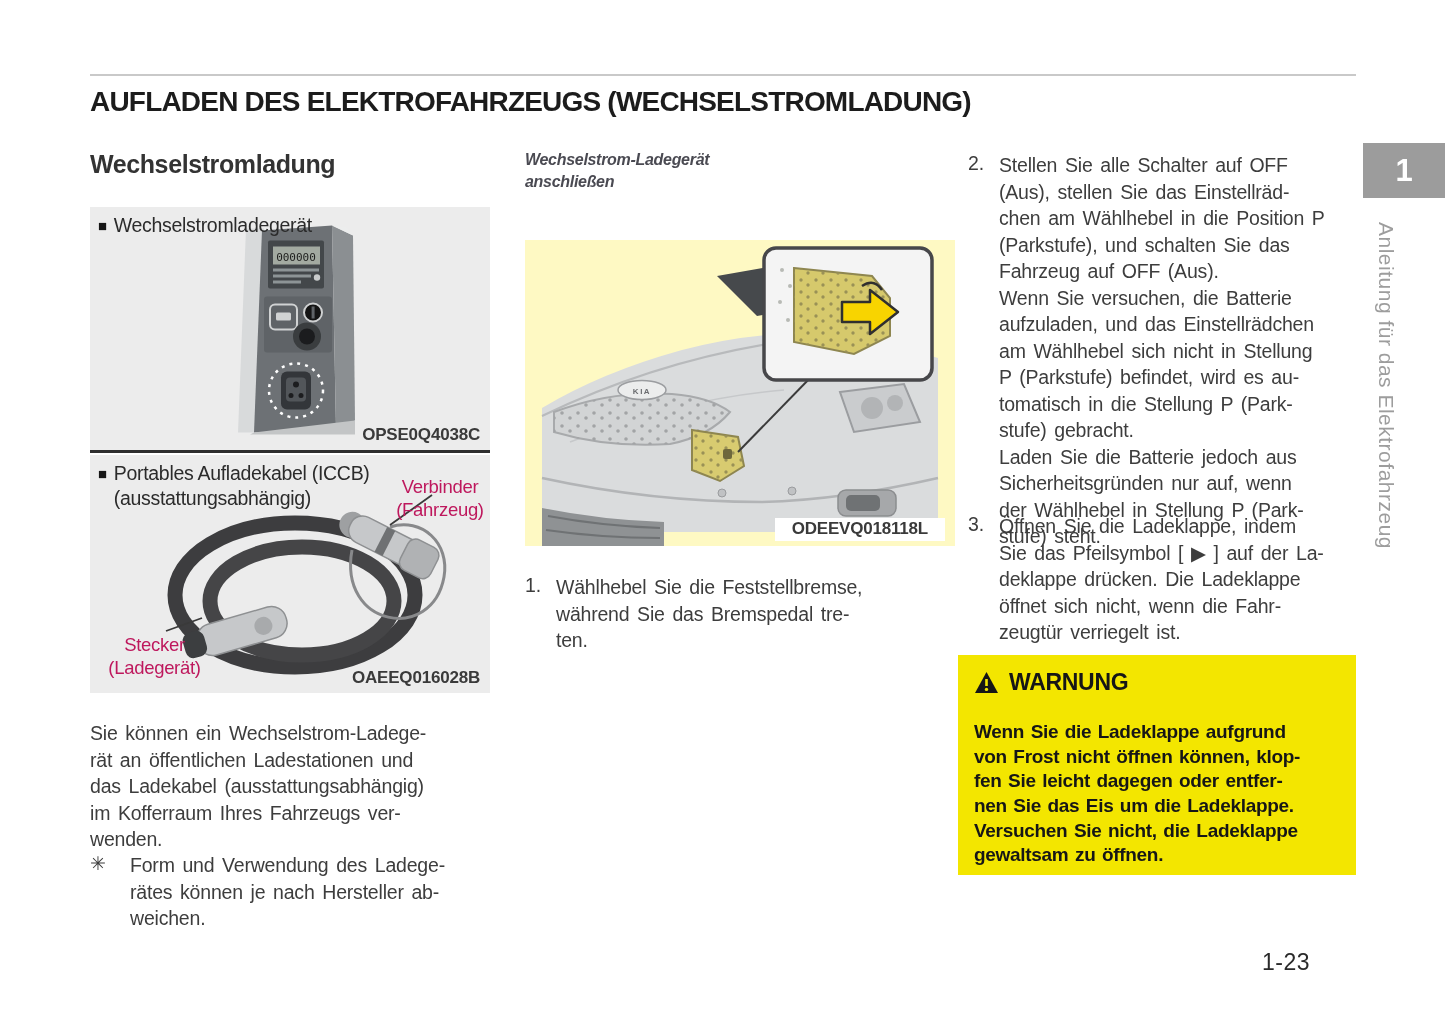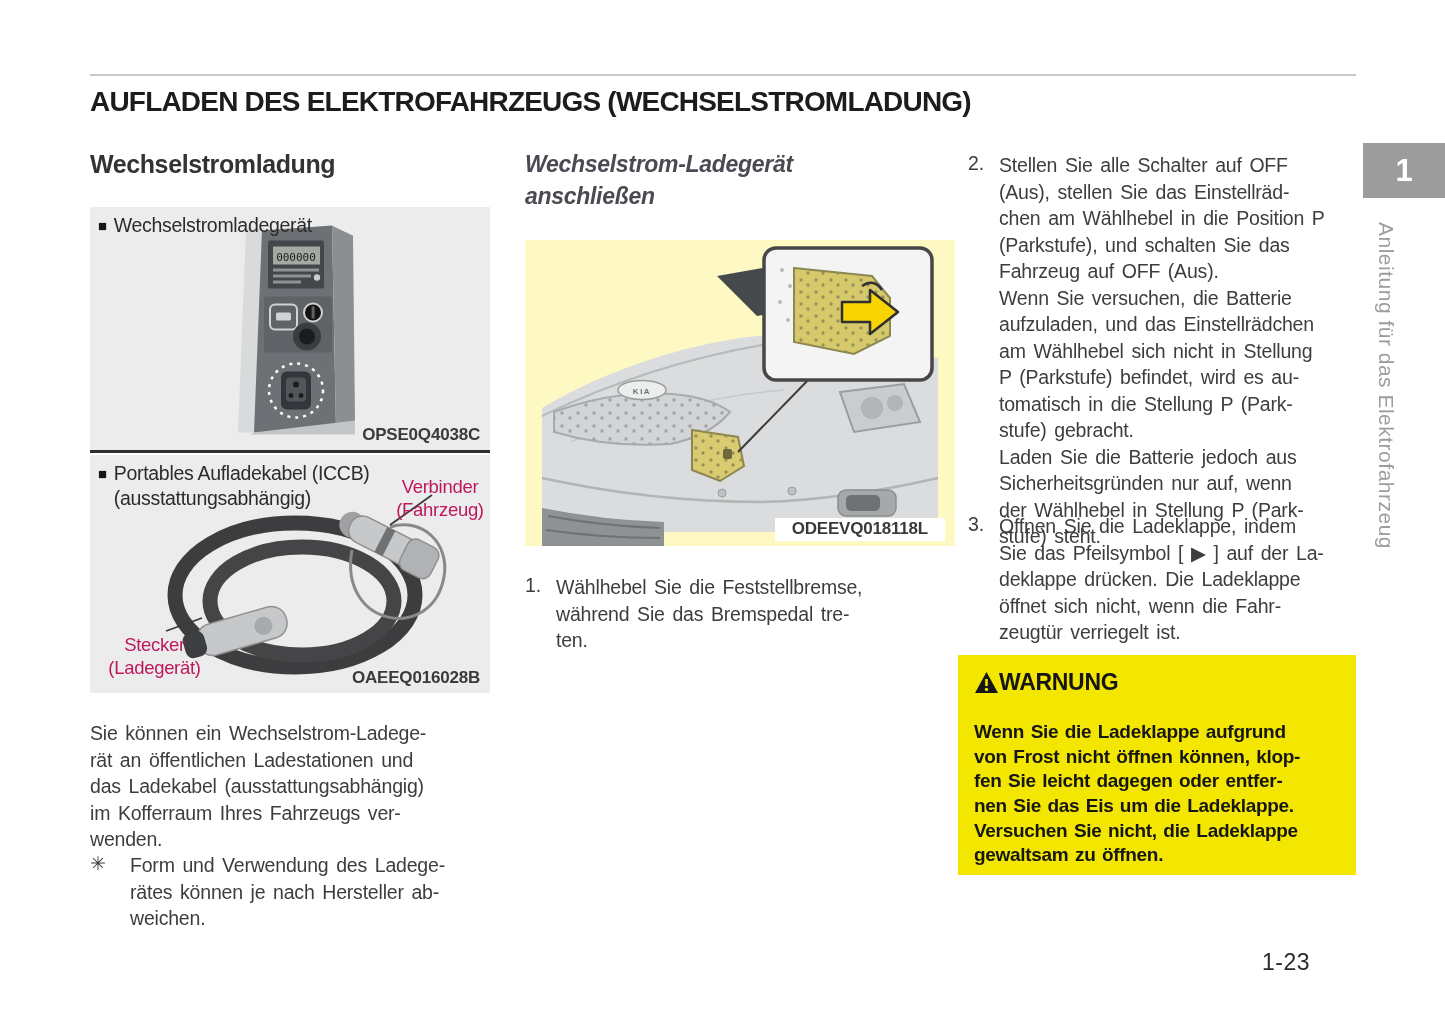--- a/index.html
+++ b/index.html
@@ -12,21 +12,21 @@
   .main-title {
     position:absolute; left:90px; top:86px; width:980px;
     font-size:28px; font-weight:700; letter-spacing:-0.8px; color:#1c1c1c;
   }
   .h-left {
     position:absolute; left:90px; top:150px;
     font-size:25px; font-weight:700; letter-spacing:-0.4px; color:#333333;
   }
   .h-mid {
     position:absolute; left:525px; top:149px; width:340px;
-    font-size:23px; font-weight:700; font-style:italic; color:#4a4a52;
+    font-size:16px; font-weight:700; font-style:italic; color:#4a4a52;
     line-height:1.38; white-space:pre-line; letter-spacing:-0.3px;
   }
   .chapter-tab {
     position:absolute; left:1363px; top:143px; width:82px; height:55px;
     background:#9c9c9c; color:#ffffff; font-size:31px; font-weight:700;
     display:flex; align-items:center; justify-content:center;
   }
   .side-vtext {
     position:absolute; left:1374px; top:222px; height:440px;
     writing-mode:vertical-rl; font-size:21px; color:#9d9d9d; letter-spacing:0.5px;
@@ -64,21 +64,21 @@
   .note-marker { width:40px; flex:0 0 40px; font-size:19px; color:#3d3d3d; }
   .list-item { position:absolute; display:flex; }
   .li-num { flex:0 0 31px; font-size:19.5px; color:#3d3d3d; letter-spacing:-0.2px; }
   .step1 { left:525px; top:574px; width:405px; }
   .step2 { left:968px; top:152px; width:390px; }
   .step3 { left:968px; top:513px; width:390px; }
   .warning-box {
     position:absolute; left:958px; top:655px; width:398px; height:220px;
     background:#f3e600; padding:14px 16px;
   }
-  .warning-head { display:flex; align-items:center; }
+  .warning-head { display:flex; align-items:center; gap:10px; }
   .warning-title { font-size:23px; font-weight:800; color:#161616; letter-spacing:-0.3px; }
   .warning-text {
     margin-top:24px; font-size:19px; font-weight:700; color:#161616;
     line-height:1.3; white-space:pre-line; word-spacing:1.5px; letter-spacing:-0.3px;
   }
   .page-number { position:absolute; left:1262px; top:949px; font-size:23px; color:#2a2a2a; letter-spacing:0.5px; }
 </style>
 </head>
 <body>
 

